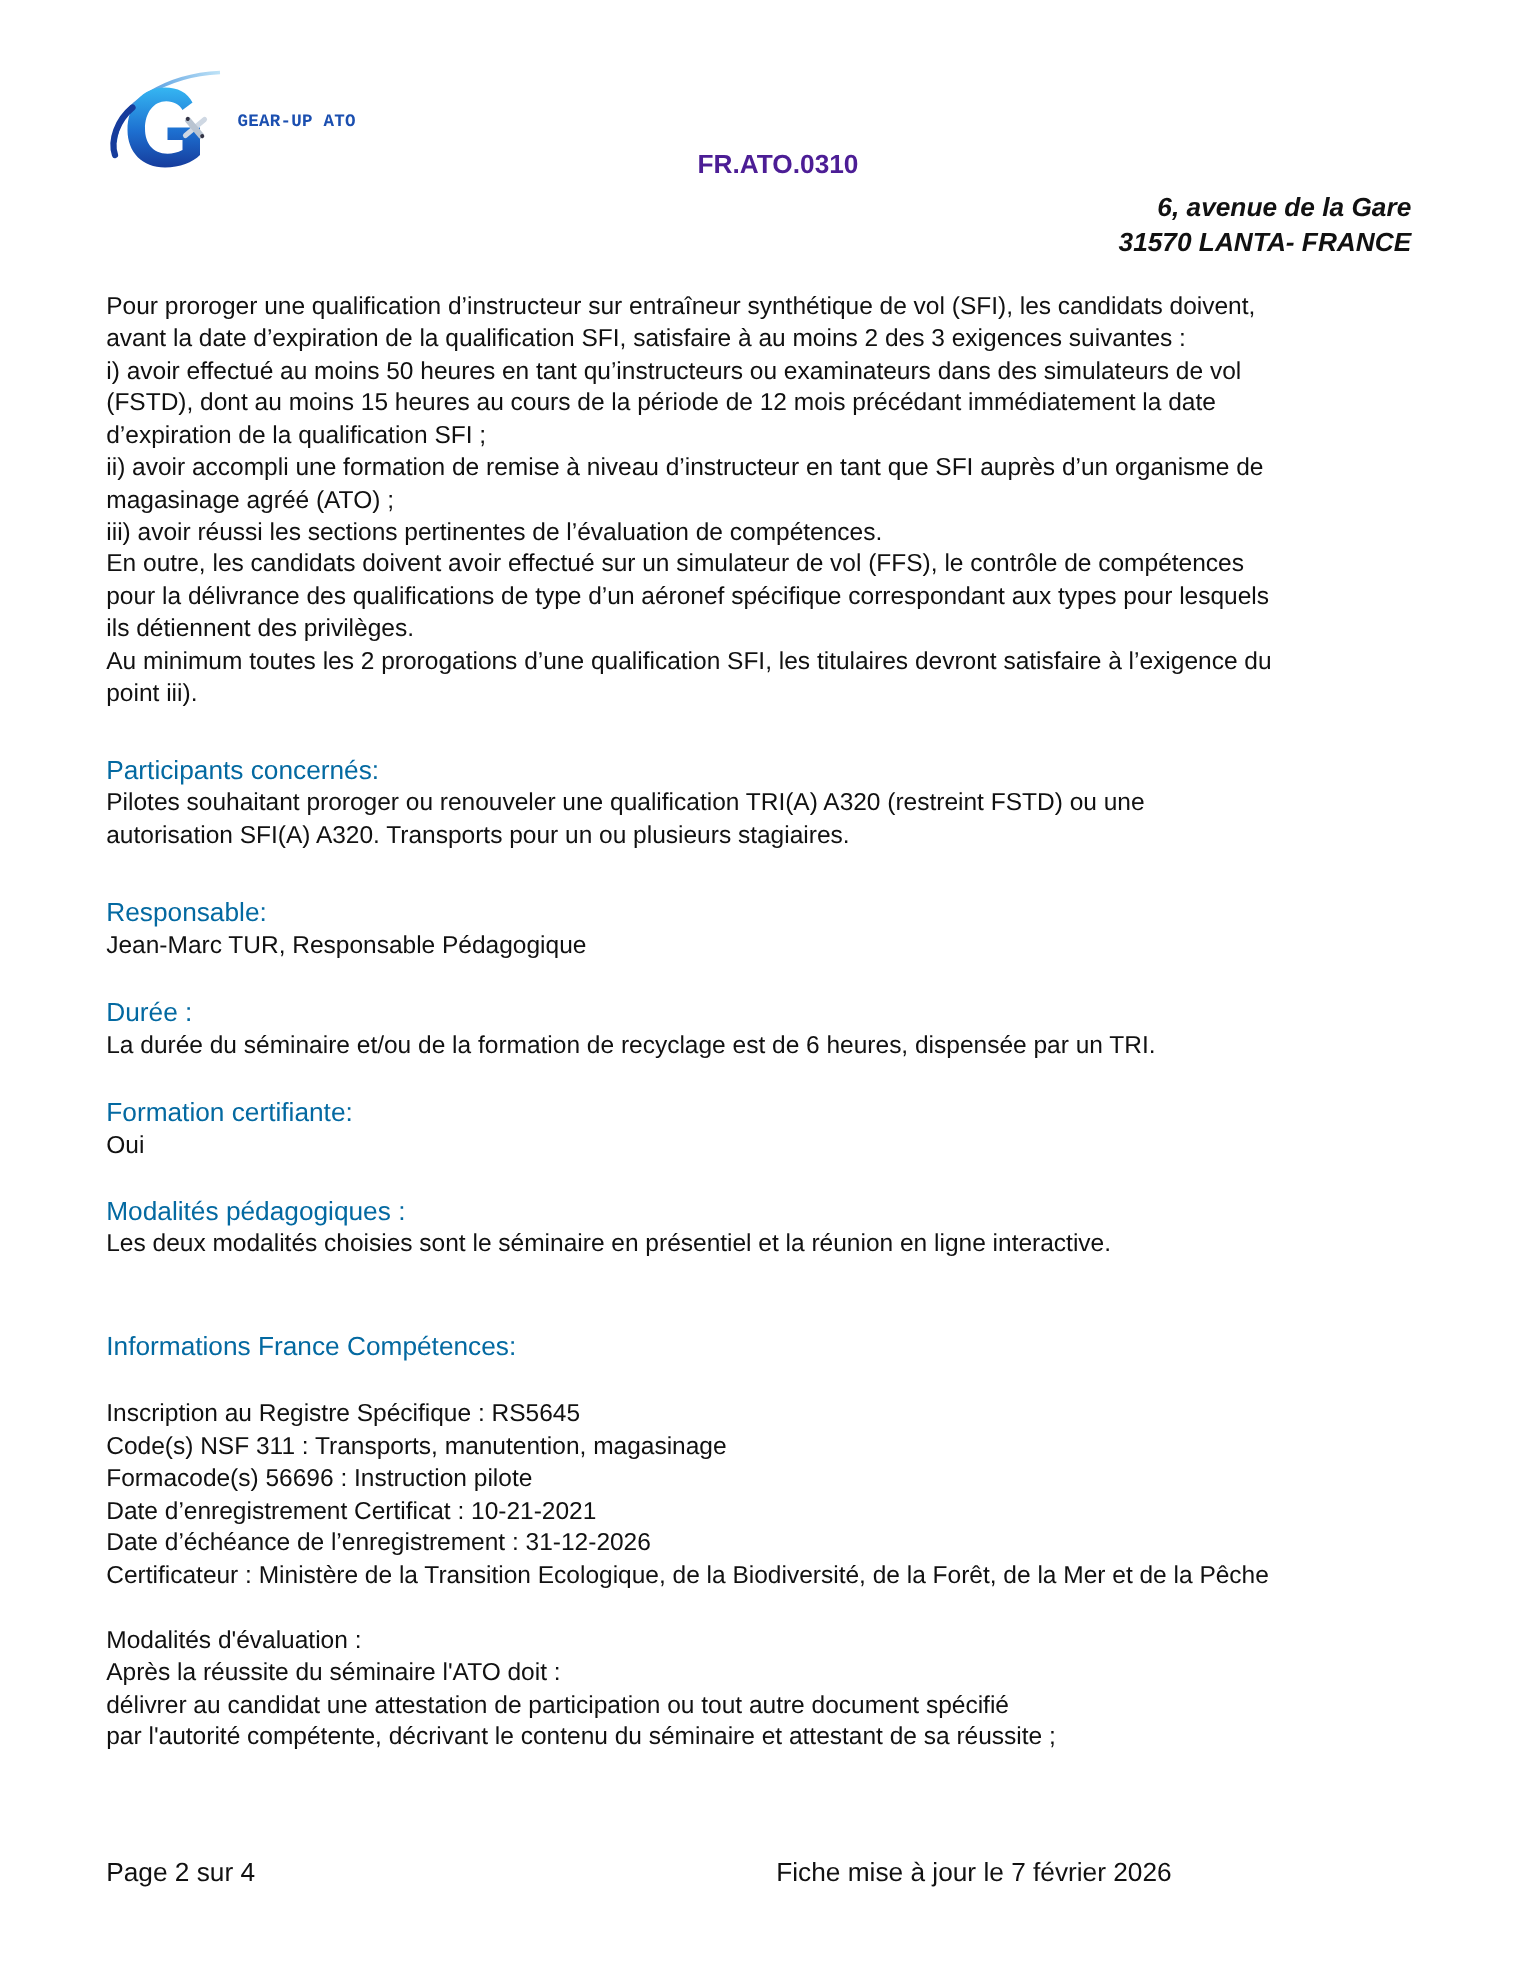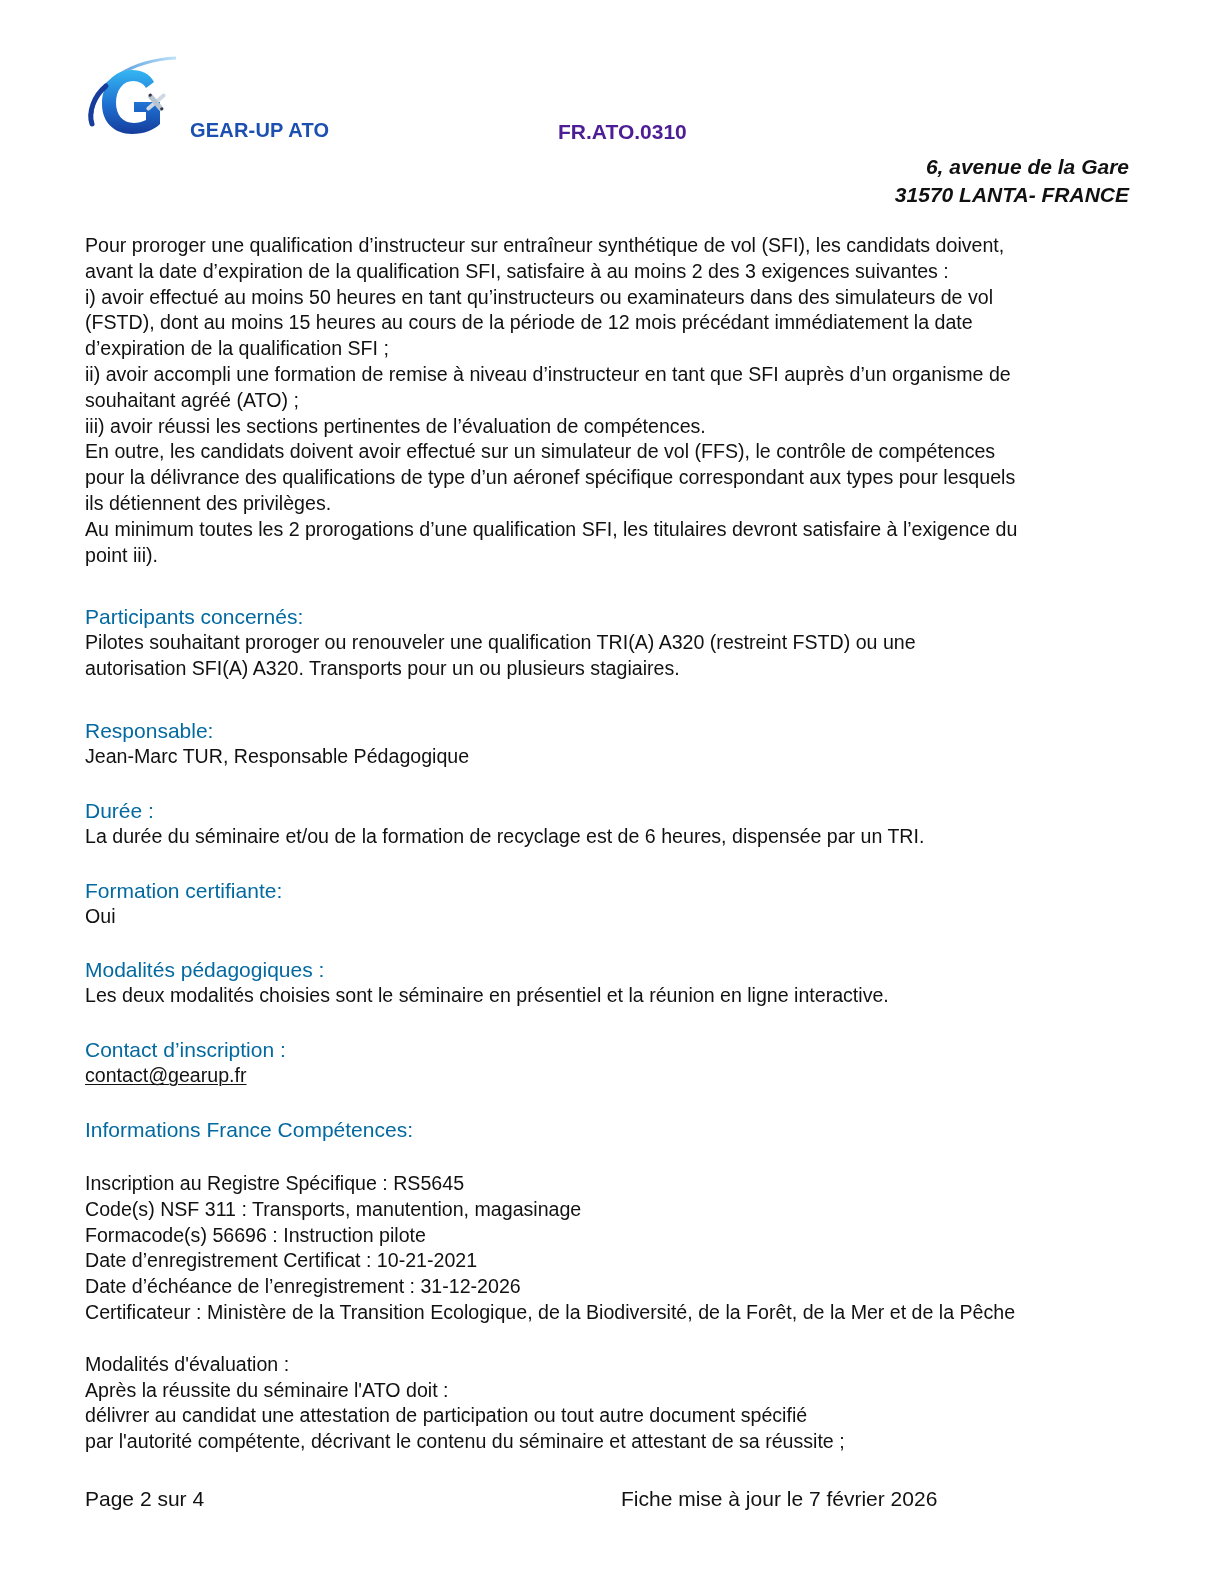--- a/index.html
+++ b/index.html
@@ -20,27 +20,26 @@
       left: 84px;
       top: 52px;
       width: 260px;
       height: 88px;
     }
     .logo svg { position: absolute; left: 0; top: 0; }
     .logo-text {
       position: absolute;
       left: 106px;
       top: 38px;
-      font-family: Liberation Sans, sans-serif;
+      font-family: Liberation Mono, monospace;
       font-weight: bold;
-      font-size: 20px;
+      font-size: 14px;
       letter-spacing: 0.2px;
       color: #1b4fb0;
       white-space: nowrap;
-      margin-top: 29px;
     }
     .doc-ref {
       position: absolute;
       left: 558px;
       top: 120px;
       font-size: 21px;
       font-weight: bold;
       color: #4c1d95;
     }
     .address {
@@ -129,21 +128,21 @@
 </div>
 
 <div class="content">
   <div>
     <div class="p-line">Pour proroger une qualification d’instructeur sur entraîneur synthétique de vol (SFI), les candidats doivent,</div>
     <div class="p-line">avant la date d’expiration de la qualification SFI, satisfaire à au moins 2 des 3 exigences suivantes :</div>
     <div class="p-line">i) avoir effectué au moins 50 heures en tant qu’instructeurs ou examinateurs dans des simulateurs de vol</div>
     <div class="p-line">(FSTD), dont au moins 15 heures au cours de la période de 12 mois précédant immédiatement la date</div>
     <div class="p-line">d’expiration de la qualification SFI ;</div>
     <div class="p-line">ii) avoir accompli une formation de remise à niveau d’instructeur en tant que SFI auprès d’un organisme de</div>
-    <div class="p-line">souhaitant agréé (ATO) ;</div>
+    <div class="p-line">magasinage agréé (ATO) ;</div>
     <div class="p-line">iii) avoir réussi les sections pertinentes de l’évaluation de compétences.</div>
     <div class="p-line">En outre, les candidats doivent avoir effectué sur un simulateur de vol (FFS), le contrôle de compétences</div>
     <div class="p-line">pour la délivrance des qualifications de type d’un aéronef spécifique correspondant aux types pour lesquels</div>
     <div class="p-line">ils détiennent des privilèges.</div>
     <div class="p-line">Au minimum toutes les 2 prorogations d’une qualification SFI, les titulaires devront satisfaire à l’exigence du</div>
     <div class="p-line">point iii).</div>
   </div>
 
   <div class="gap-lg"></div>
 
@@ -176,24 +175,20 @@
 
   <div class="gap-md"></div>
 
   <div>
     <div class="section-title">Modalités pédagogiques :</div>
     <div class="section-body">Les deux modalités choisies sont le séminaire en présentiel et la réunion en ligne interactive.</div>
   </div>
 
   <div class="gap-md"></div>
 
-  <div>
-    <div class="section-title">Contact d’inscription :</div>
-    <div class="section-body"><a class="link">contact@gearup.fr</a></div>
-  </div>
 
   <div class="gap-md"></div>
 
   <div>
     <div class="section-title">Informations France Compétences:</div>
     <div style="height:28px"></div>
     <div class="section-body">Inscription au Registre Spécifique : RS5645</div>
     <div class="section-body">Code(s) NSF 311 : Transports, manutention, magasinage</div>
     <div class="section-body">Formacode(s) 56696 : Instruction pilote</div>
     <div class="section-body">Date d’enregistrement Certificat : 10-21-2021</div>

